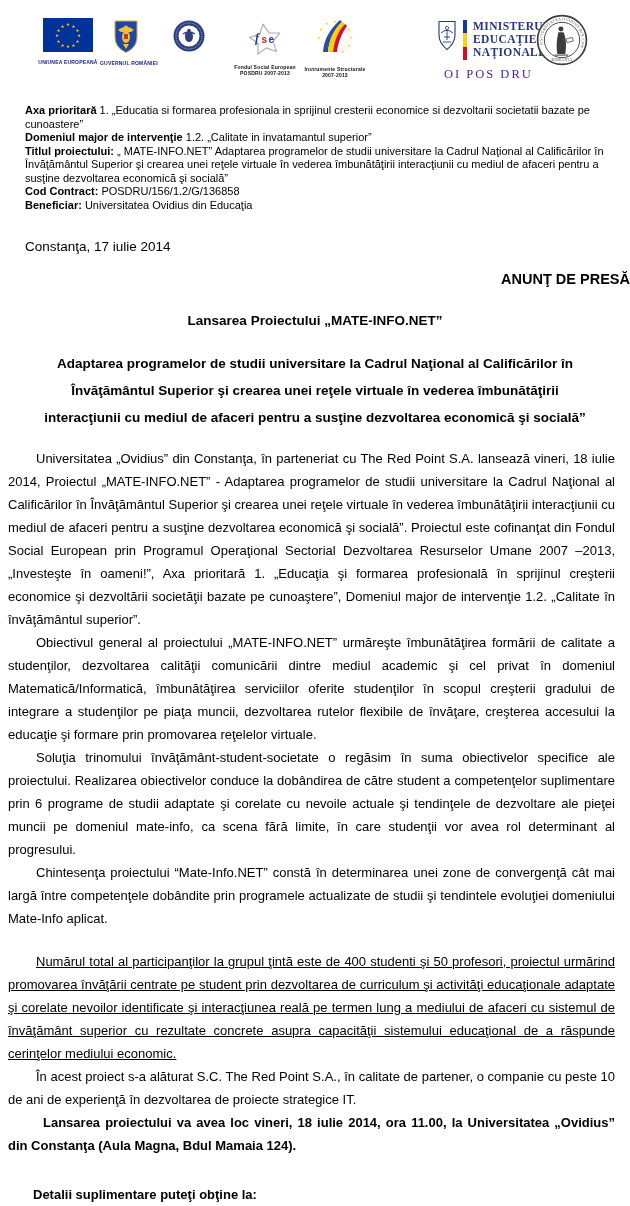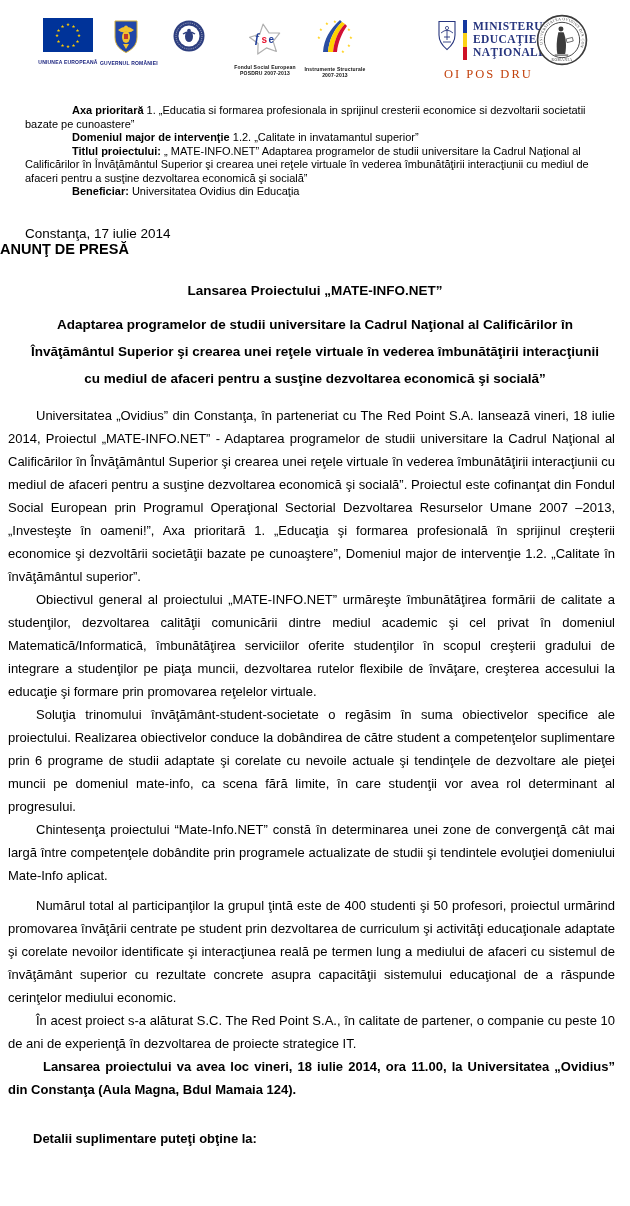--- a/index.html
+++ b/index.html
@@ -11,34 +11,34 @@
   
   .logo-strip{position:relative;height:98px;}
   .logo-block{position:absolute;text-align:center;}
   .logo-caption{font-size:5px;font-weight:bold;color:#1a237e;letter-spacing:.2px;margin-top:3px;white-space:nowrap;}
   .logo-caption.dark{color:#111;}
   .ministry-box{position:absolute;left:436px;top:20px;width:150px;}
   .ministry-row{display:flex;align-items:flex-start;}
   .tricolor{width:4px;height:40px;margin:0 6px 0 5px;display:flex;flex-direction:column;}
   .tricolor span{flex:1;}
   .ministry-text{font-family:"Liberation Serif","DejaVu Serif",serif;color:#27357e;font-size:11.5px;line-height:13px;font-weight:bold;letter-spacing:.4px;}
-  .oiposdru{font-family:"Liberation Serif","DejaVu Serif",serif;color:#c2410c;font-size:12.5px;letter-spacing:2px;margin-top:7px;margin-left:8px;}
+  .oiposdru{font-family:"Liberation Serif","DejaVu Serif",serif;color:#4c1d95;font-size:12.5px;letter-spacing:2px;margin-top:7px;margin-left:8px;}
   
   .proj-header{margin:6px 20px 0 25px;font-size:11px;line-height:13.5px;}
   .proj-header p{margin:0;}
-  .b{font-weight:bold;margin-left:47px;}
+  .b{font-weight:bold;}
   
   .dateline{margin:27px 0 0 25px;font-size:13.5px;font-weight:normal;}
-  .press-title{text-align:left;font-size:14.5px;font-weight:bold;}
+  .press-title{margin-top:17px;text-align:right;font-size:14.5px;font-weight:bold;}
   .subtitle{margin:20px 18px 0 18px;text-align:center;font-size:13.5px;font-weight:bold;line-height:27px;}
-  .subtitle p{margin:7px;}
+  .subtitle p{margin:16px;}
   
   .body-text{margin:12px 15px 0 8px;font-size:13px;line-height:23px;text-align:justify;}
   .body-text p{margin:0;text-indent:28px;}
-  .body-text p.gap{margin-top:7px;}
+  .body-text p.gap{margin-top:20px;text-decoration:underline;}
   .body-text p.hl{font-weight:bold;text-indent:35px;}
   
   .contact{margin:24px 15px 0 33px;font-size:13px;font-weight:bold;line-height:28px;}
   .contact p{margin:0;}
 </style>
 </head>
 <body>
 
 <div class="page">
 
@@ -158,20 +158,21 @@
         <path d="M29,24 L35,22.5 L35.8,26 L29.8,27.5 Z" fill="#ffffff" stroke="#3c3c3c" stroke-width=".7"></path>
         <path d="M18,39.5 H31" stroke="#3c3c3c" stroke-width="1"></path>
       </svg>
     </div>
   </div>
 
   <div class="proj-header">
     <p><span class="b">Axa prioritară</span><span> 1. „Educatia si formarea profesionala in sprijinul cresterii economice si dezvoltarii societatii bazate pe cunoastere”</span></p>
     <p><span class="b">Domeniul major de intervenţie</span><span> 1.2. „Calitate in invatamantul superior”</span></p>
     <p><span class="b">Titlul proiectului:</span><span> „ MATE-INFO.NET” Adaptarea programelor de studii universitare la Cadrul Naţional al Calificărilor în Învăţământul Superior şi crearea unei reţele virtuale în vederea îmbunătăţirii interacţiunii cu mediul de afaceri pentru a susţine dezvoltarea economică şi socială”</span></p>
+    <p><span class="b">Cod Contract:</span><span> POSDRU/156/1.2/G/136858</span></p>
     <p><span class="b">Beneficiar:</span><span> Universitatea Ovidius din Educaţia</span></p>
   </div>
 
   <div class="dateline">Constanţa, 17 iulie 2014</div>
   <div class="press-title">ANUNŢ DE PRESĂ</div>
   <div class="subtitle">
     <p>Lansarea Proiectului „MATE-INFO.NET”</p>
     <p>Adaptarea programelor de studii universitare la Cadrul Naţional al Calificărilor în Învăţământul Superior şi crearea unei reţele virtuale în vederea îmbunătăţirii interacţiunii cu mediul de afaceri pentru a susţine dezvoltarea economică şi socială”</p>
   </div>
 

